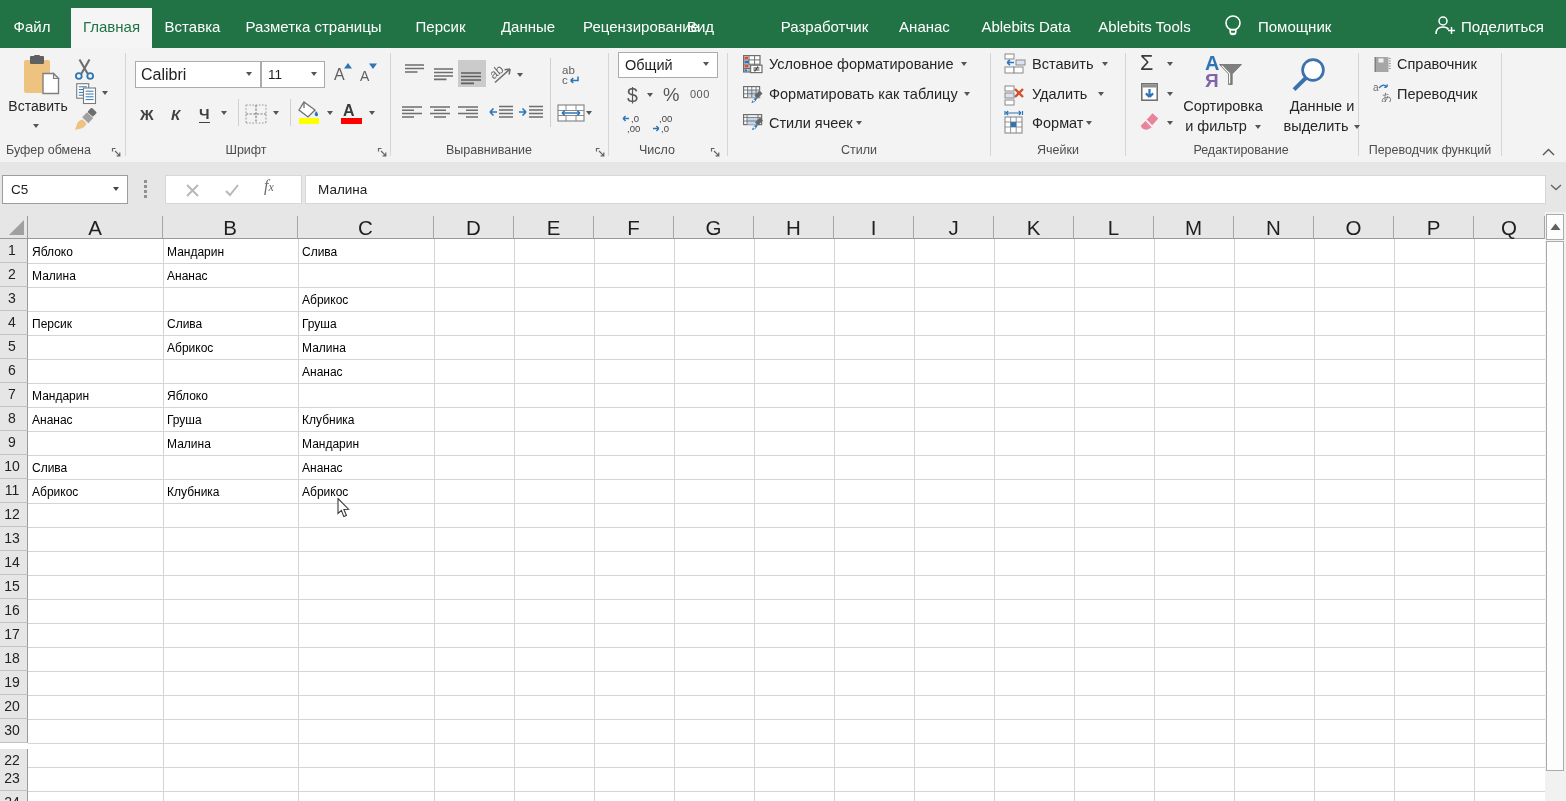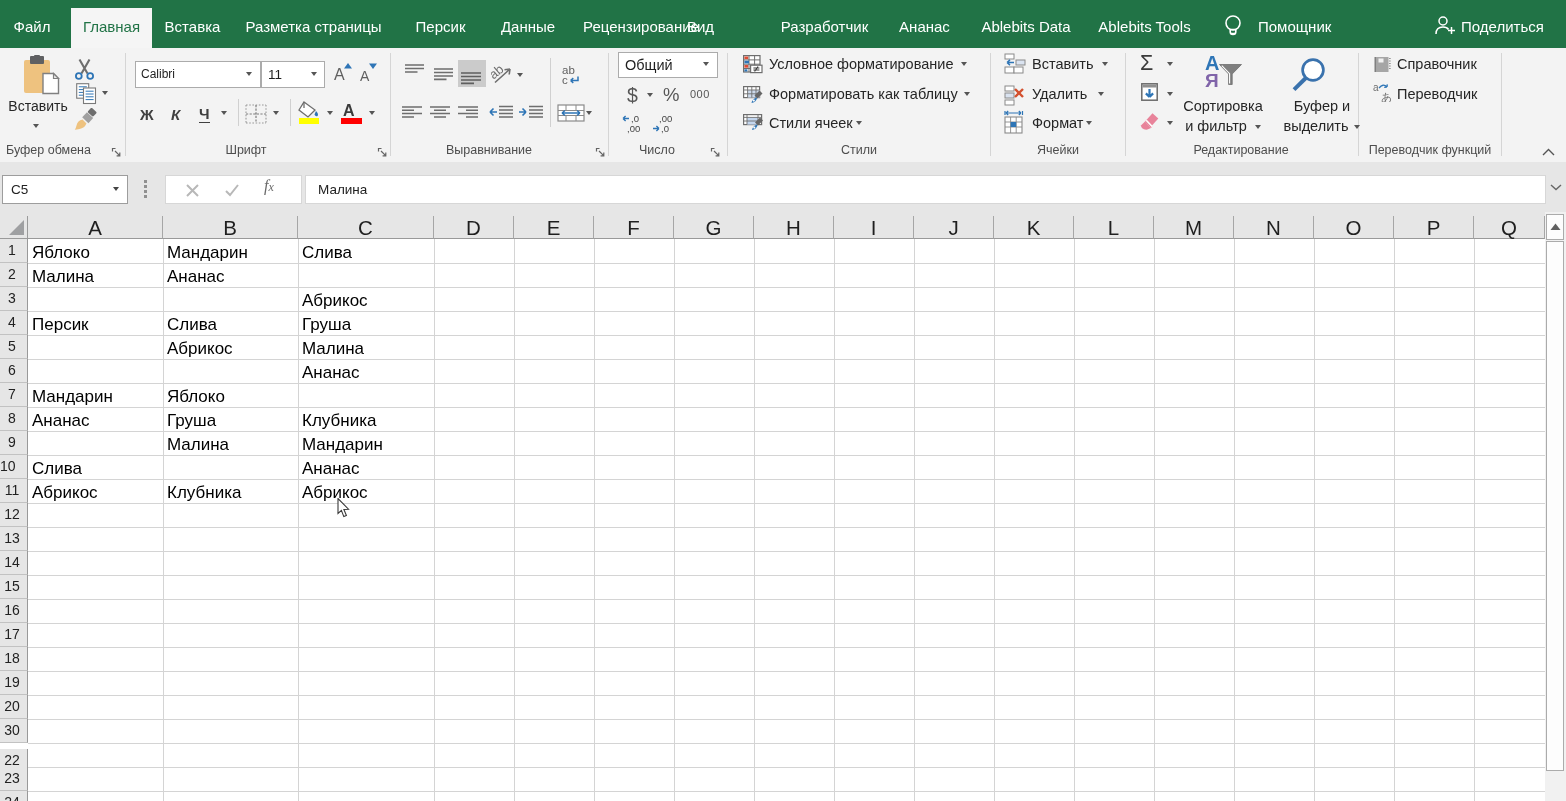--- a/index.html
+++ b/index.html
@@ -26,21 +26,21 @@
 
 .fbar { position:absolute; left:0; top:162px; width:1566px; height:54px; background:#e6e6e6; }
 .namebox { position:absolute; left:2px; top:13px; width:126px; height:29px; background:#fff; border:1px solid #9d9d9d; font-size:13.5px; color:#222; line-height:27px; padding-left:8px; }
 .fxbox { position:absolute; left:165px; top:13px; width:137px; height:29px; background:#fff; border:1px solid #d7d7d7; }
 .finput { position:absolute; left:305px; top:13px; width:1241px; height:29px; background:#fff; border:1px solid #d7d7d7; font-size:13.5px; color:#222; line-height:27px; padding-left:12px; }
 
 .sheet { position:absolute; left:0; top:216px; width:1545px; height:585px; background:#fff; }
 .colhead { position:absolute; top:0px; height:23px; background:#e6e6e6; border-bottom:1px solid #999; font-size:20.5px; color:#1f1f1f; text-align:center; line-height:24px; }
 .corner { position:absolute; left:0; top:0px; width:28px; height:23px; background:#e6e6e6; border-right:1px solid #9a9a9a; border-bottom:1px solid #9a9a9a; }
 .rowhead { position:absolute; left:0; width:28px; height:24px; background:#e6e6e6; border-right:1px solid #999; border-bottom:1px solid #c2c2c2; font-size:14px; color:#222; line-height:23.5px; }
-.cell { position:absolute; height:24px; font-size:17px; color:#000; line-height:27px; padding-left:4px; white-space:nowrap; }
+.cell { position:absolute; height:24px; font-size:12px; color:#000; line-height:27px; padding-left:4px; white-space:nowrap; }
 .vline { position:absolute; width:1px; background:#d4d4d4; }
 .hline { position:absolute; height:1px; background:#d4d4d4; }
 
 .vscroll { position:absolute; left:1545px; top:212px; width:21px; height:589px; background:#f1f1f1; }
 </style>
 </head>
 <body>
 <div id="root">
   <div class="tabbar" id="tabbar">
     <svg style="position:absolute;left:1222px;top:14px" width="22" height="24" viewBox="0 0 22 24">
@@ -103,21 +103,21 @@
       <rect x="15.5" y="1" width="7.5" height="6" rx="1.2" transform="rotate(43 19 4)" fill="#6e6e6e"></rect>
       <rect x="10.5" y="6" width="8.5" height="7" transform="rotate(43 14.5 9.5)" fill="#a0a0a0"></rect>
       <path d="M3.5 17.5 Q4.5 12.5 9.5 11.5 L13.5 15.5 Q11.5 20 6.5 21 Q3.5 21.5 1.8 21.8 Q3 20 3.5 17.5 Z" fill="#eec27f"></path>
     </svg>
     <div class="glabel" style="left:0px;width:97px">Буфер обмена</div>
     <svg class="ri" style="left:111px;top:99px" width="11" height="11" viewBox="0 0 11 11">
       <path d="M1.5 4.5v-3h3" fill="none" stroke="#636363" stroke-width="1.2"></path>
       <path d="M4 4 l4.2 4.2 M8.8 5.6 v3.2 h-3.2" fill="none" stroke="#636363" stroke-width="1.2"></path>
     </svg>
 
-    <div class="combo" style="left:135px;top:13px;width:126px;height:27px;font-size:12px;color:#1f1f1f;line-height:25px;padding-left:5px">Calibri</div>
+    <div class="combo" style="left:135px;top:13px;width:126px;height:27px;font-size:16px;color:#1f1f1f;line-height:25px;padding-left:5px">Calibri</div>
     <div class="dar" style="left:246px;top:24px"></div>
     <div class="combo" style="left:261px;top:13px;width:64px;height:27px;font-size:13.5px;color:#1f1f1f;line-height:25px;padding-left:6px">11</div>
     <div class="dar" style="left:311px;top:24px"></div>
     <div class="rtext" style="left:334px;top:18px;font-size:16px;color:#5f5f5f">А</div>
     <svg class="ri" style="left:344px;top:15px" width="8" height="6">
         <path d="M4 0 L8 5.5 L0 5.5 Z" fill="#2e75b6"></path>
       </svg>
     <div class="rtext" style="left:360px;top:20px;font-size:14px;color:#5f5f5f">А</div>
     <svg class="ri" style="left:369px;top:15px" width="8" height="6">
         <path d="M4 6 L8 0.5 L0 0.5 Z" fill="#2e75b6"></path>
@@ -303,21 +303,21 @@
       <path d="M0.5 0.5 L22.5 0.5 L13.2 10 L13.2 20.5 L9.6 20.5 L9.6 10 Z" fill="#7f7f7f" stroke="#6e6e6e" stroke-width="0.8"></path>
       <path d="M2.8 1.6 L10.6 9.6 L10.6 19.4" stroke="#fff" stroke-width="1.1" fill="none"></path>
     </svg>
     <div class="bigtxt" style="left:1180px;top:50px;width:86px">Сортировка</div>
     <div class="bigtxt" style="left:1173px;top:70px;width:86px">и фильтр</div>
     <div class="dar" style="left:1255px;top:77px"></div>
     <svg class="ri" style="left:1289px;top:7px" width="40" height="38" viewBox="0 0 40 38">
       <circle cx="24" cy="15" r="10.4" fill="#fff" stroke="#3a72ad" stroke-width="2.7"></circle>
       <path d="M16.8 23 L5 34.6" stroke="#3a72ad" stroke-width="4"></path>
     </svg>
-    <div class="bigtxt" style="left:1288px;top:50px;width:68px">Буфер и</div>
+    <div class="bigtxt" style="left:1288px;top:50px;width:68px">Данные и</div>
     <div class="bigtxt" style="left:1282px;top:70px;width:68px">выделить</div>
     <div class="dar" style="left:1354px;top:77px"></div>
     <div class="glabel" style="left:1181px;width:120px">Редактирование</div>
 
     <svg class="ri" style="left:1374px;top:8px" width="17" height="17" viewBox="0 0 17 17">
       <rect x="2.5" y="1" width="12" height="15" fill="#a6a6a6"></rect>
       <rect x="0.5" y="1" width="2" height="15" fill="#7f7f7f"></rect>
       <rect x="4.5" y="2.5" width="5" height="4" fill="#f1f1f1"></rect>
       <path d="M15.2 2.5h1.4M15.2 5h1.4M15.2 7.5h1.4M15.2 10h1.4M15.2 12.5h1.4" stroke="#7f7f7f" stroke-width="1"></path>
     </svg>
@@ -394,21 +394,21 @@
       <div class="rowhead" style="top:167px;">
         <span style="display:block;width:24px;text-align:center">7</span>
       </div>
       <div class="rowhead" style="top:191px;">
         <span style="display:block;width:24px;text-align:center">8</span>
       </div>
       <div class="rowhead" style="top:215px;">
         <span style="display:block;width:24px;text-align:center">9</span>
       </div>
       <div class="rowhead" style="top:239px;">
-        <span style="display:block;width:24px;">10</span>
+        <span style="display:block;width:24px;text-align:center">10</span>
       </div>
       <div class="rowhead" style="top:263px;">
         <span style="display:block;width:24px;text-align:center">11</span>
       </div>
       <div class="rowhead" style="top:287px;">
         <span style="display:block;width:24px;text-align:center">12</span>
       </div>
       <div class="rowhead" style="top:311px;">
         <span style="display:block;width:24px;text-align:center">13</span>
       </div>

